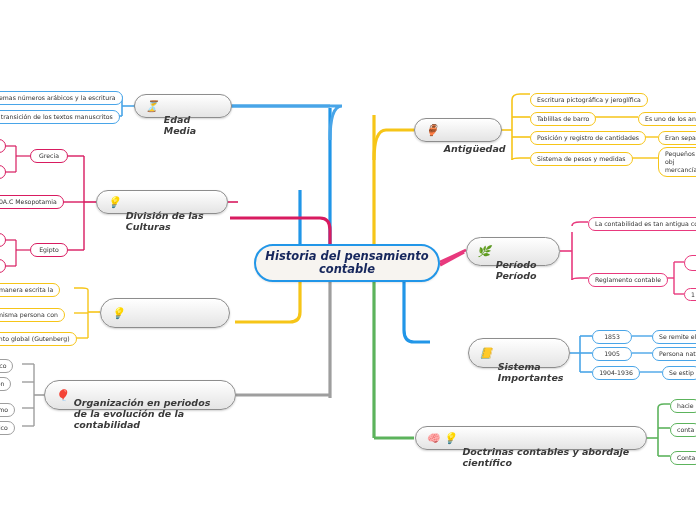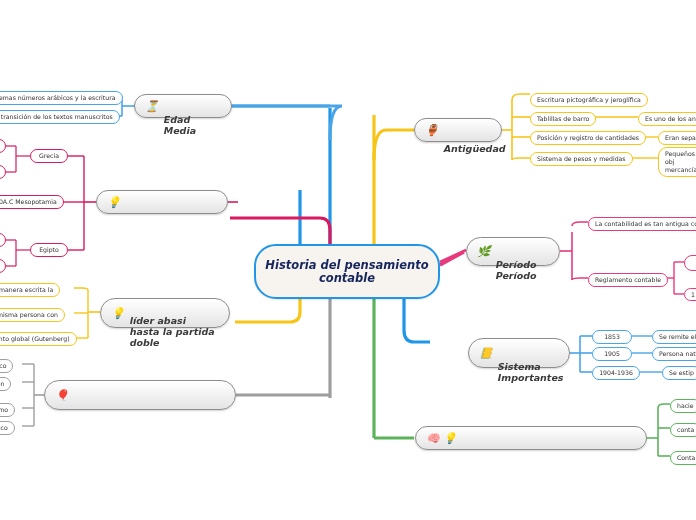--- a/index.html
+++ b/index.html
@@ -152,21 +152,21 @@
     <path d="M88 338 Q88 338 82 338 L74 338" stroke="#f6c518" stroke-width="1.4" fill="none"></path>
 
     <path d="M44 395 L34 395" stroke="#9e9e9e" stroke-width="1.6" fill="none"></path>
     <path d="M34 364 L34 426" stroke="#9e9e9e" stroke-width="1.4" fill="none"></path>
     <path d="M34 364 L22 364" stroke="#9e9e9e" stroke-width="1.4" fill="none"></path>
     <path d="M34 382 L22 382" stroke="#9e9e9e" stroke-width="1.4" fill="none"></path>
     <path d="M34 408 L22 408" stroke="#9e9e9e" stroke-width="1.4" fill="none"></path>
     <path d="M34 426 L22 426" stroke="#9e9e9e" stroke-width="1.4" fill="none"></path>
   </svg>
 
-  <div class="node root" style="left:254px;top:244px;width:186px;height:55px;">
+  <div class="node root" style="left:254px;top:244px;width:186px;height:38px;">
     <span>Historia del pensamiento contable</span>
   </div>
 
   <div class="node main" style="left:414px;top:118px;width:88px;height:24px;">
     <span class="ico">🏺</span>
     <span class="txt">Antigüedad</span>
   </div>
   <div class="node pill c-yellow" style="left:530px;top:93px;">
     <span>Escritura pictográfica y jeroglífica</span>
   </div>
@@ -225,20 +225,21 @@
   <div class="node pill c-blue" style="left:592px;top:366px;width:48px;justify-content:center;">
     <span>1904-1936</span>
   </div>
   <div class="node pill c-blue" style="left:662px;top:366px;">
     <span>Se estip</span>
   </div>
 
   <div class="node main" style="left:415px;top:426px;width:232px;height:24px;">
     <span class="ico2">🧠</span>
     <span class="ico">💡</span>
+    <span class="txt">Doctrinas contables y abordaje científico</span>
   </div>
   <div class="node pill c-green" style="left:670px;top:399px;">
     <span>hacie</span>
   </div>
   <div class="node pill c-green" style="left:670px;top:423px;">
     <span>conta</span>
   </div>
   <div class="node pill c-green" style="left:670px;top:451px;">
     <span>Conta</span>
   </div>
@@ -249,20 +250,21 @@
   </div>
   <div class="node pill c-blue" style="left:-8px;top:91px;">
     <span>emas números arábicos y la escritura</span>
   </div>
   <div class="node pill c-blue" style="left:-12px;top:110px;">
     <span>a transición de los textos manuscritos</span>
   </div>
 
   <div class="node main" style="left:96px;top:190px;width:132px;height:24px;">
     <span class="ico">💡</span>
+    <span class="txt">División de las Culturas</span>
   </div>
   <div class="node pill c-crimson" style="left:30px;top:149px;width:38px;justify-content:center;">
     <span>Grecia</span>
   </div>
   <div class="node pill c-crimson" style="left:-12px;top:195px;">
     <span>00A.C Mesopotamia</span>
   </div>
   <div class="node pill c-crimson" style="left:30px;top:243px;width:38px;justify-content:center;">
     <span>Egipto</span>
   </div>
@@ -274,34 +276,34 @@
     </div>
   <div class="node pill c-crimson" style="left:-14px;top:233px;width:20px;height:14px;">
       <span></span>
     </div>
   <div class="node pill c-crimson" style="left:-14px;top:259px;width:20px;height:14px;">
       <span></span>
     </div>
 
   <div class="node main" style="left:100px;top:298px;width:130px;height:30px;">
     <span class="ico">💡</span>
-    <span class="txt">líder abasi hasta la partida doble</span>
   </div>
   <div class="node pill c-yellow" style="left:-8px;top:283px;">
     <span>manera escrita la</span>
   </div>
   <div class="node pill c-yellow" style="left:-10px;top:308px;">
     <span>misma persona con</span>
   </div>
   <div class="node pill c-yellow" style="left:-12px;top:332px;">
     <span>ento global (Gutenberg)</span>
   </div>
 
   <div class="node main" style="left:44px;top:380px;width:192px;height:30px;">
     <span class="ico">🎈</span>
+    <span class="txt">Organización en periodos de la evolución de la contabilidad</span>
   </div>
   <div class="node pill c-gray" style="left:-12px;top:359px;">
     <span>rico</span>
   </div>
   <div class="node pill c-gray" style="left:-12px;top:377px;">
     <span>ión</span>
   </div>
   <div class="node pill c-gray" style="left:-12px;top:403px;">
     <span>smo</span>
   </div>

